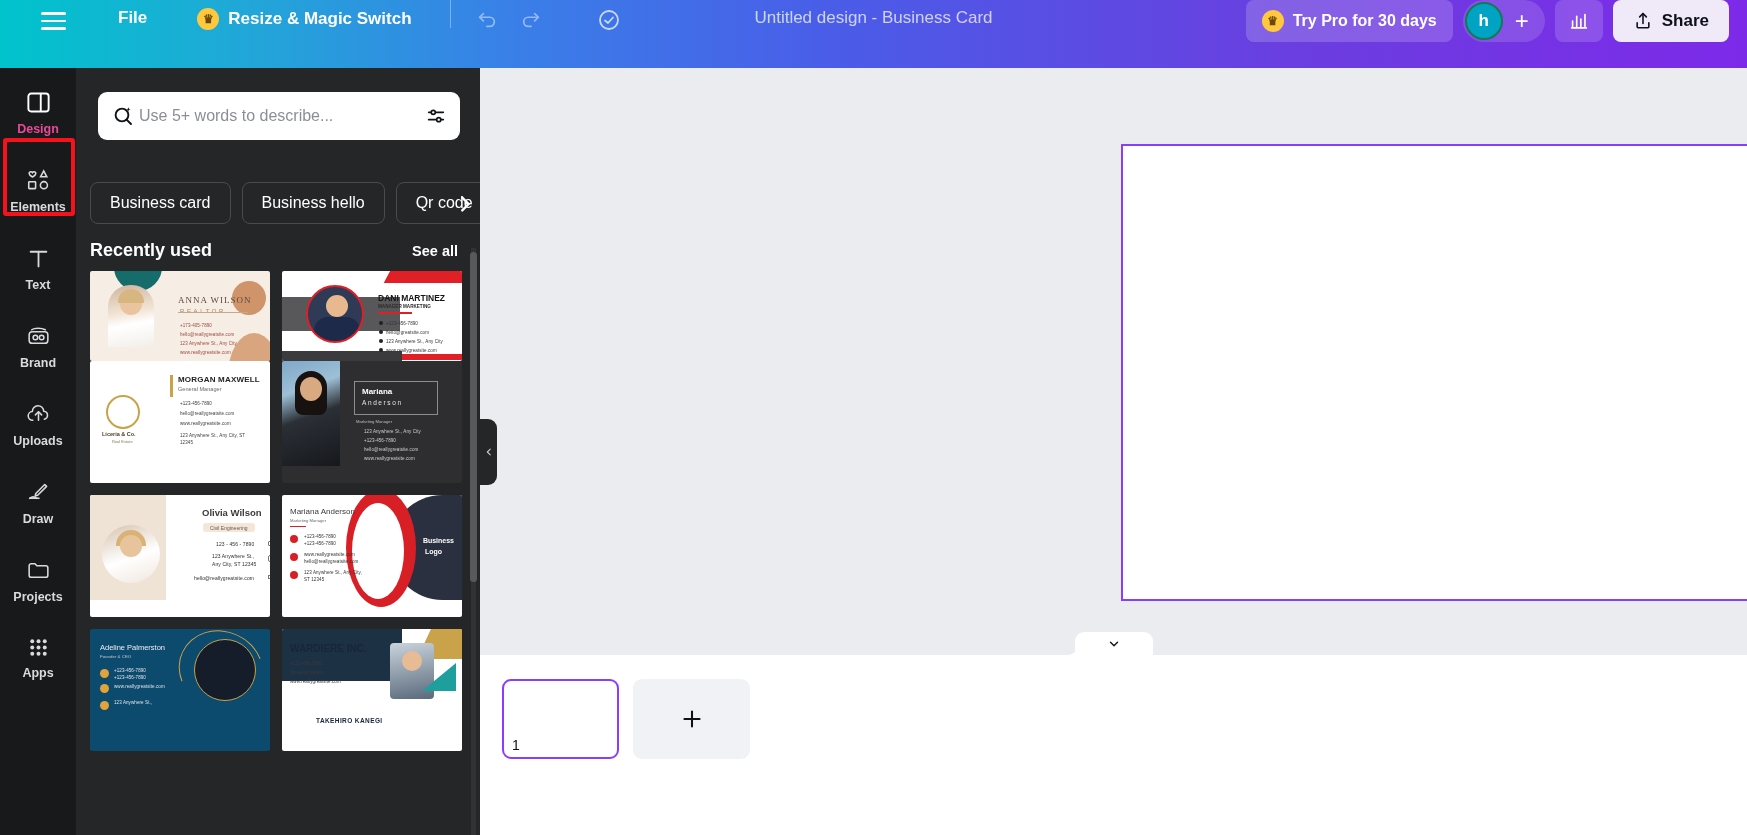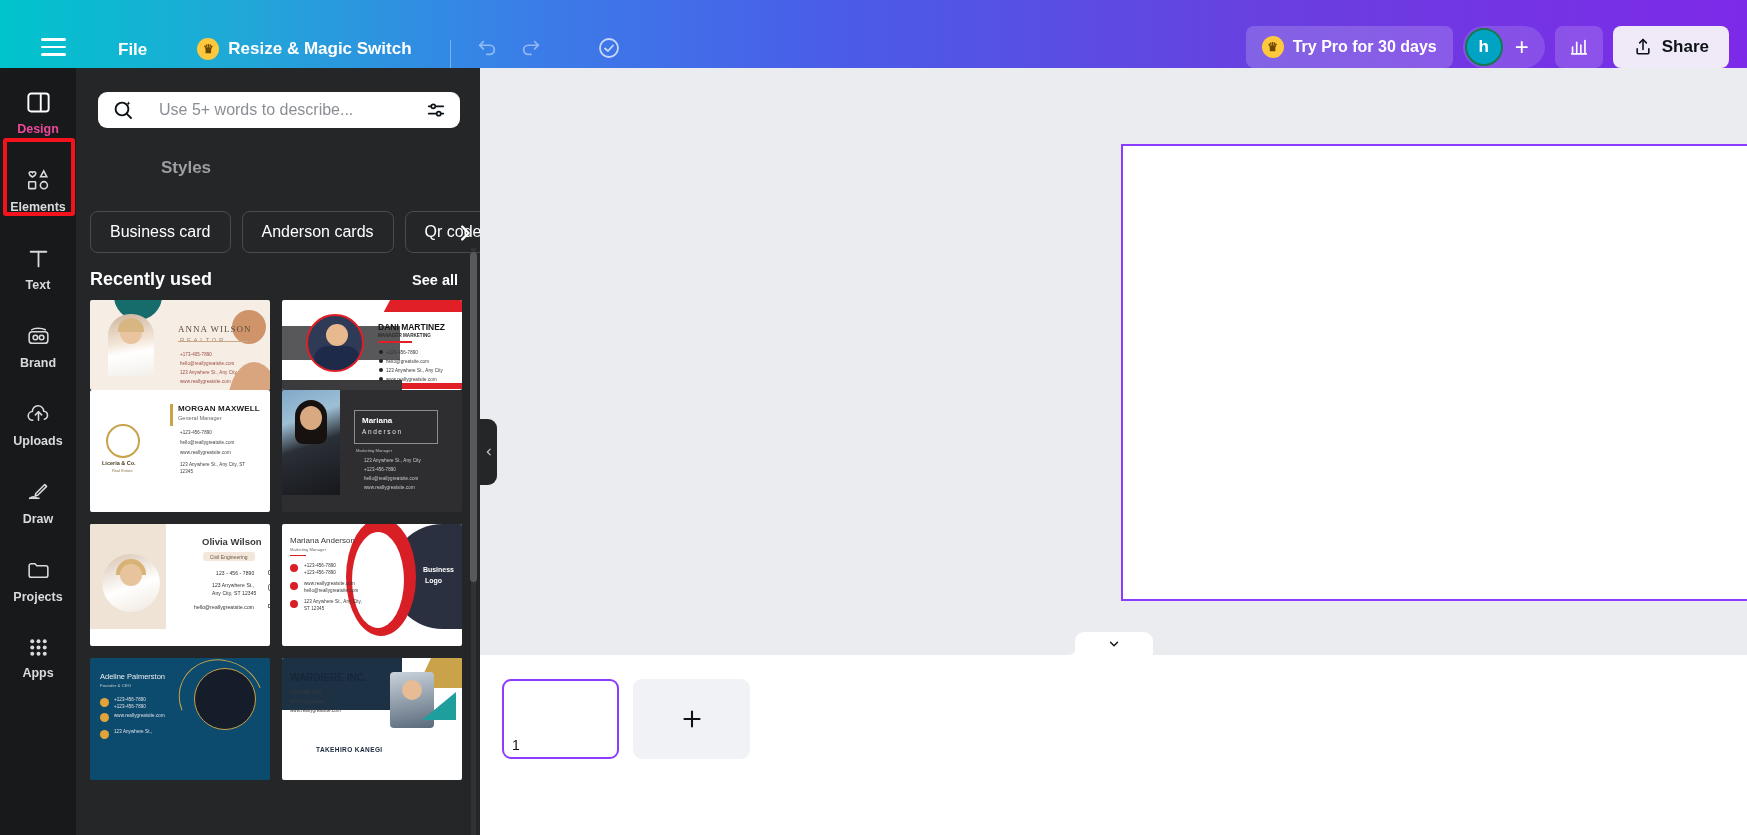--- a/index.html
+++ b/index.html
@@ -8,21 +8,21 @@
     overflow: hidden;
     font-family: "Liberation Sans", sans-serif;
     background: #fff;
   }
   .app { position: relative; width: 1747px; height: 835px; display: flex; flex-direction: column; }
 
   
   .topbar {
     height: 68px; flex: 0 0 68px;
     background: linear-gradient(90deg,#00c4cc 0%,#21a7d8 14%,#3a7ee8 30%,#4a5ce8 48%,#6a3ee0 74%,#7d2ae8 100%);
-    display: flex; align-items: flex-end; padding: 0 18px 0 18px;
+    display: flex; align-items: flex-start; padding: 0 18px 0 18px;
     color: #fff; position: relative; z-index: 30;
   }
   .hamburger { width: 42px; height: 42px; display:flex; flex-direction:column; align-items:center; justify-content:center; gap:5px; cursor:pointer; border-radius:6px; margin-left: 14px;}
   .hamburger span { display:block; width:25px; height:2.5px; background:#fff; border-radius:2px; }
   .tb-file { font-size:17px; font-weight:700; margin-left:32px; padding:8px 12px; border-radius:6px; cursor:pointer; }
   .tb-resize { display:flex; align-items:center; gap:9px; margin-left:26px; padding:8px 12px; border-radius:6px; cursor:pointer; font-size:17px; font-weight:700;}
   .crown {
     width:22px;height:22px;border-radius:50%;background:#ffc83d;
     display:flex;align-items:center;justify-content:center;font-size:12px;color:#6b4700;line-height:1;
   }
@@ -63,21 +63,21 @@
   .rail-item svg { display:block; }
   .rail-highlight {
     position:absolute; left:3px; top:70px; width:72px; height:78px;
     border:4px solid #f4131c; border-radius:3px; pointer-events:none; z-index:25;
   }
 
   
   .panel { width:404px; flex:0 0 404px; background:#252627; position:relative; overflow:hidden; }
   .searchwrap { padding:24px 20px 0 22px; }
   .searchbar {
-    background:#fff; border-radius:9px; height:36px; display:flex; align-items:center; gap:24px; padding:0 13px;
+    background:#fff; border-radius:9px; height:48px; display:flex; align-items:center; gap:4px; padding:0 13px;
   }
   .searchbar .ph { flex:1; font-size:16px; color:#8b8f95; }
   .tabs { display:flex; padding:0 14px; margin-top:22px; position:relative; }
   .tab { flex:0 0 auto; width:192px; text-align:center; font-size:17px; font-weight:700; color:#9b9ea3; padding:8px 0 13px; cursor:pointer; position:relative;}
   .tab.active { color:#fff; }
   .tab.active::after { content:""; position:absolute; left:8px; right:8px; bottom:0; height:3px; background:#8b3dff; border-radius:2px; }
   .chips { display:flex; gap:11px; padding:20px 0 0 14px; overflow:hidden; position:relative;text-align:center;}
   .chip { border:1px solid #4a4b4d; color:#fff; font-size:16px; padding:11px 19px; border-radius:8px; white-space:nowrap; cursor:pointer; background:transparent;}
   .chips-arrow { position:absolute; right:4px; top:31px; width:22px;height:22px; color:#fff; cursor:pointer;}
 
@@ -241,20 +241,21 @@
           <polyline points="16 5 20 9 16 13"></polyline>
       </svg>
     </div>
     <div class="icon-btn tb-check">
       <svg width="24" height="24" viewBox="0 0 24 24" fill="none" stroke="#fff" stroke-width="1.8" stroke-linecap="round" stroke-linejoin="round">
         <circle cx="12" cy="12" r="9"></circle>
           <polyline points="8 12.5 11 15 16 9.5"></polyline>
       </svg>
     </div>
 
+    <div class="tb-title">Untitled design - Business Card</div>
 
     <div class="tb-right">
       <div class="trypro">
         <span class="crown">♛</span>
         <span>Try Pro for 30 days</span>
       </div>
 
       <div class="avatar-wrap">
         <div class="avatar">h</div>
         <div class="plus-btn">+</div>
@@ -377,26 +378,25 @@
           <svg width="22" height="22" viewBox="0 0 24 24" fill="none" stroke="#0d1216" stroke-width="1.8" stroke-linecap="round">
             <line x1="4" y1="8" x2="20" y2="8"></line>
               <line x1="4" y1="16" x2="20" y2="16"></line>
             <circle cx="9" cy="8" r="2.2" fill="#fff"></circle>
               <circle cx="15" cy="16" r="2.2" fill="#fff"></circle>
           </svg>
         </div>
       </div>
 
       <div class="tabs">
-        <div class="tab">Styles</div>
       </div>
 
       <div class="chips">
         <div class="chip">Business card</div>
-        <div class="chip">Anderson cards</div>
+        <div class="chip">Business hello</div>
         <div class="chip">Qr code</div>
         <svg class="chips-arrow" viewBox="0 0 24 24" fill="none" stroke="#fff" stroke-width="2.6" stroke-linecap="round" stroke-linejoin="round">
           <polyline points="9 5 16 12 9 19"></polyline>
         </svg>
       </div>
 
       <div class="sec-head">
         <div class="sec-title">Recently used</div>
         <div class="see-all">See all</div>
       </div>

